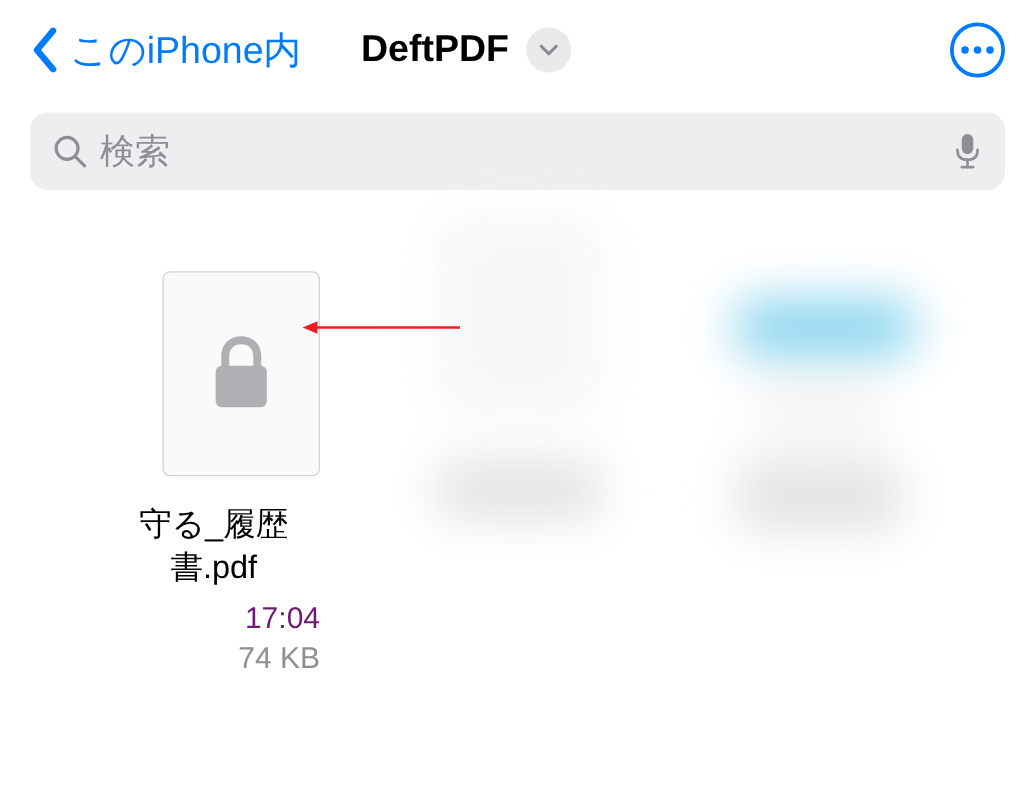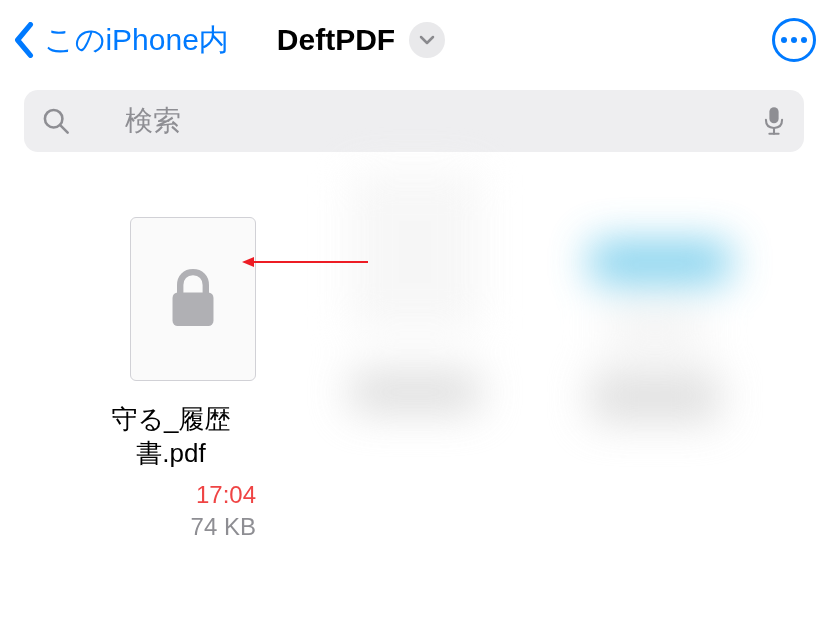--- a/index.html
+++ b/index.html
@@ -10,21 +10,21 @@
     body {
       font-family: -apple-system, BlinkMacSystemFont, "Helvetica Neue", sans-serif;
       background: #ffffff;
       width: 828px;
       height: 641px;
       overflow: hidden;
     }
     .header {
       display: flex;
       align-items: center;
-      padding: 20px 12px;
+      padding: 20px 24px;
       height: 80px;
     }
     .back-button {
       display: flex;
       align-items: center;
       color: #007aff;
       cursor: pointer;
       font-size: 30px;
     }
     .back-chevron {
@@ -95,21 +95,20 @@
       margin-right: 10px;
       flex-shrink: 0;
     }
     .search-input {
       flex: 1;
       border: none;
       background: transparent;
       font-size: 28px;
       color: #8e8e93;
       outline: none;
-      margin-left: 45px;
     }
     .search-input::placeholder {
       color: #8e8e93;
     }
     .mic-icon {
       width: 24px;
       height: 30px;
       flex-shrink: 0;
     }
     .content {
@@ -143,21 +142,21 @@
       margin-top: 22px;
       font-size: 26px;
       color: #000;
       text-align: center;
       line-height: 1.3;
       max-width: 170px;
     }
     .file-time {
       margin-top: 10px;
       font-size: 24px;
-      color: #ef4444;
+      color: #701a75;
     }
     .file-size {
       margin-top: 4px;
       font-size: 24px;
       color: #8e8e93;
     }
     .arrow-annotation {
       position: absolute;
       left: 240px;
       top: 90px;

